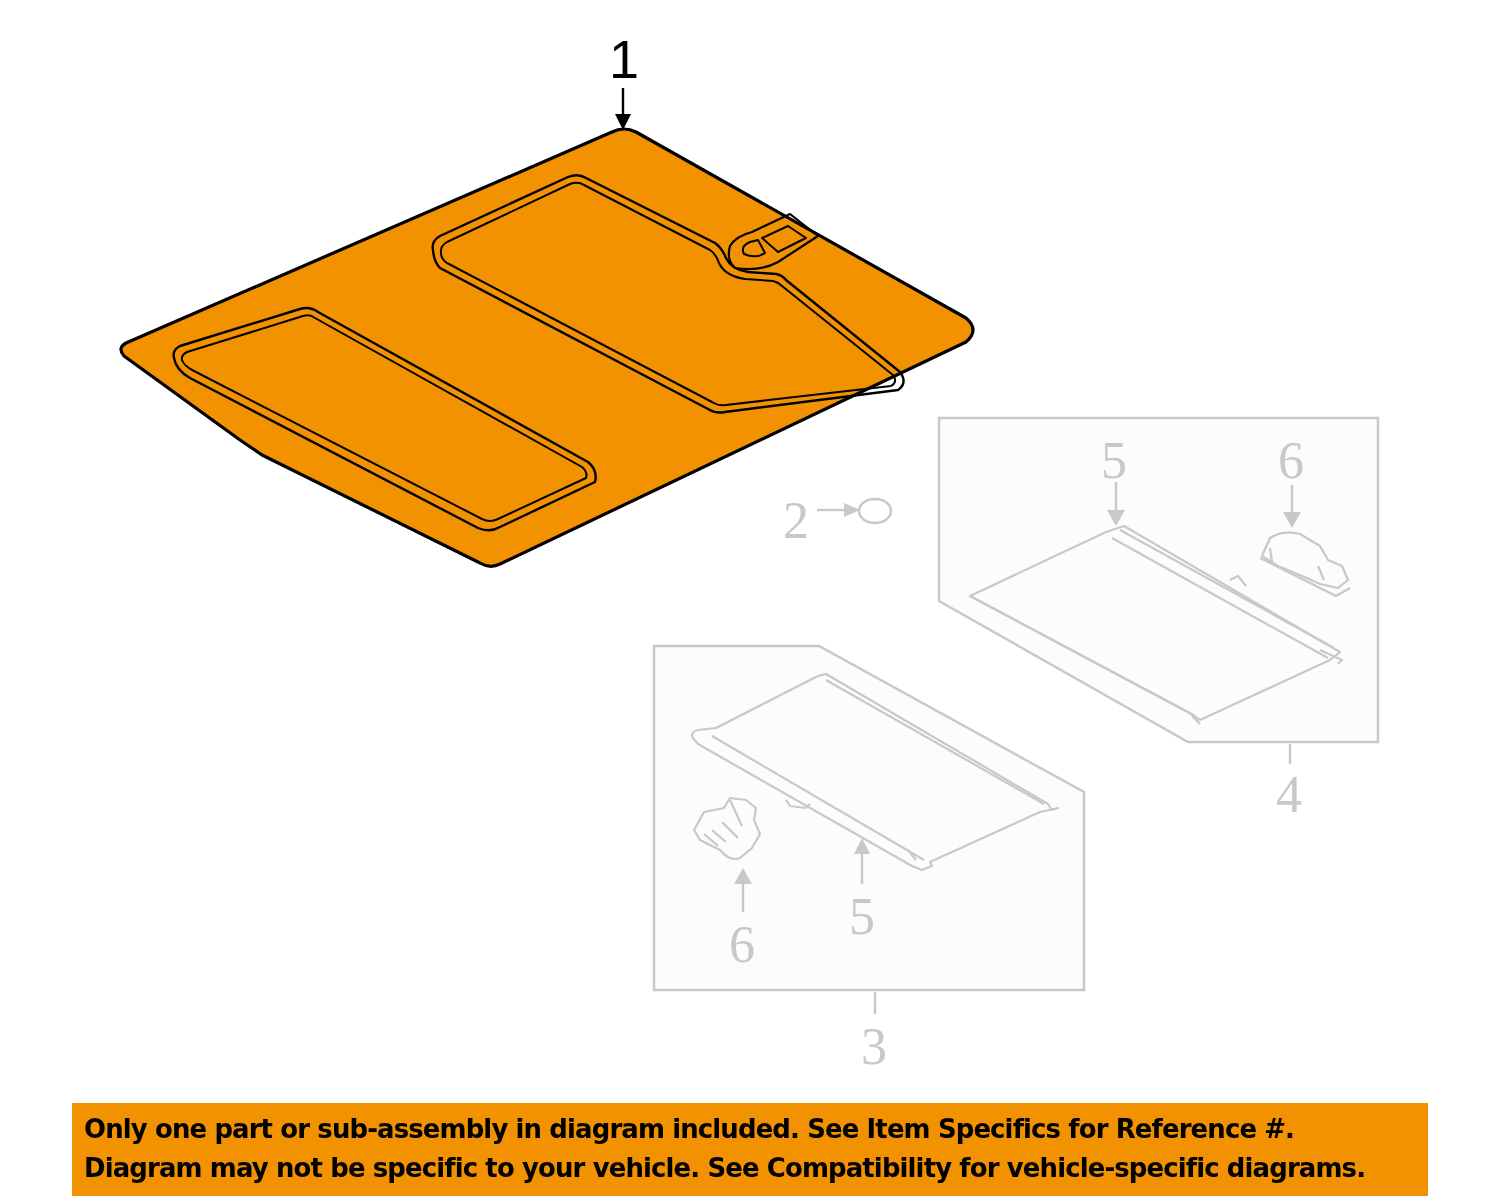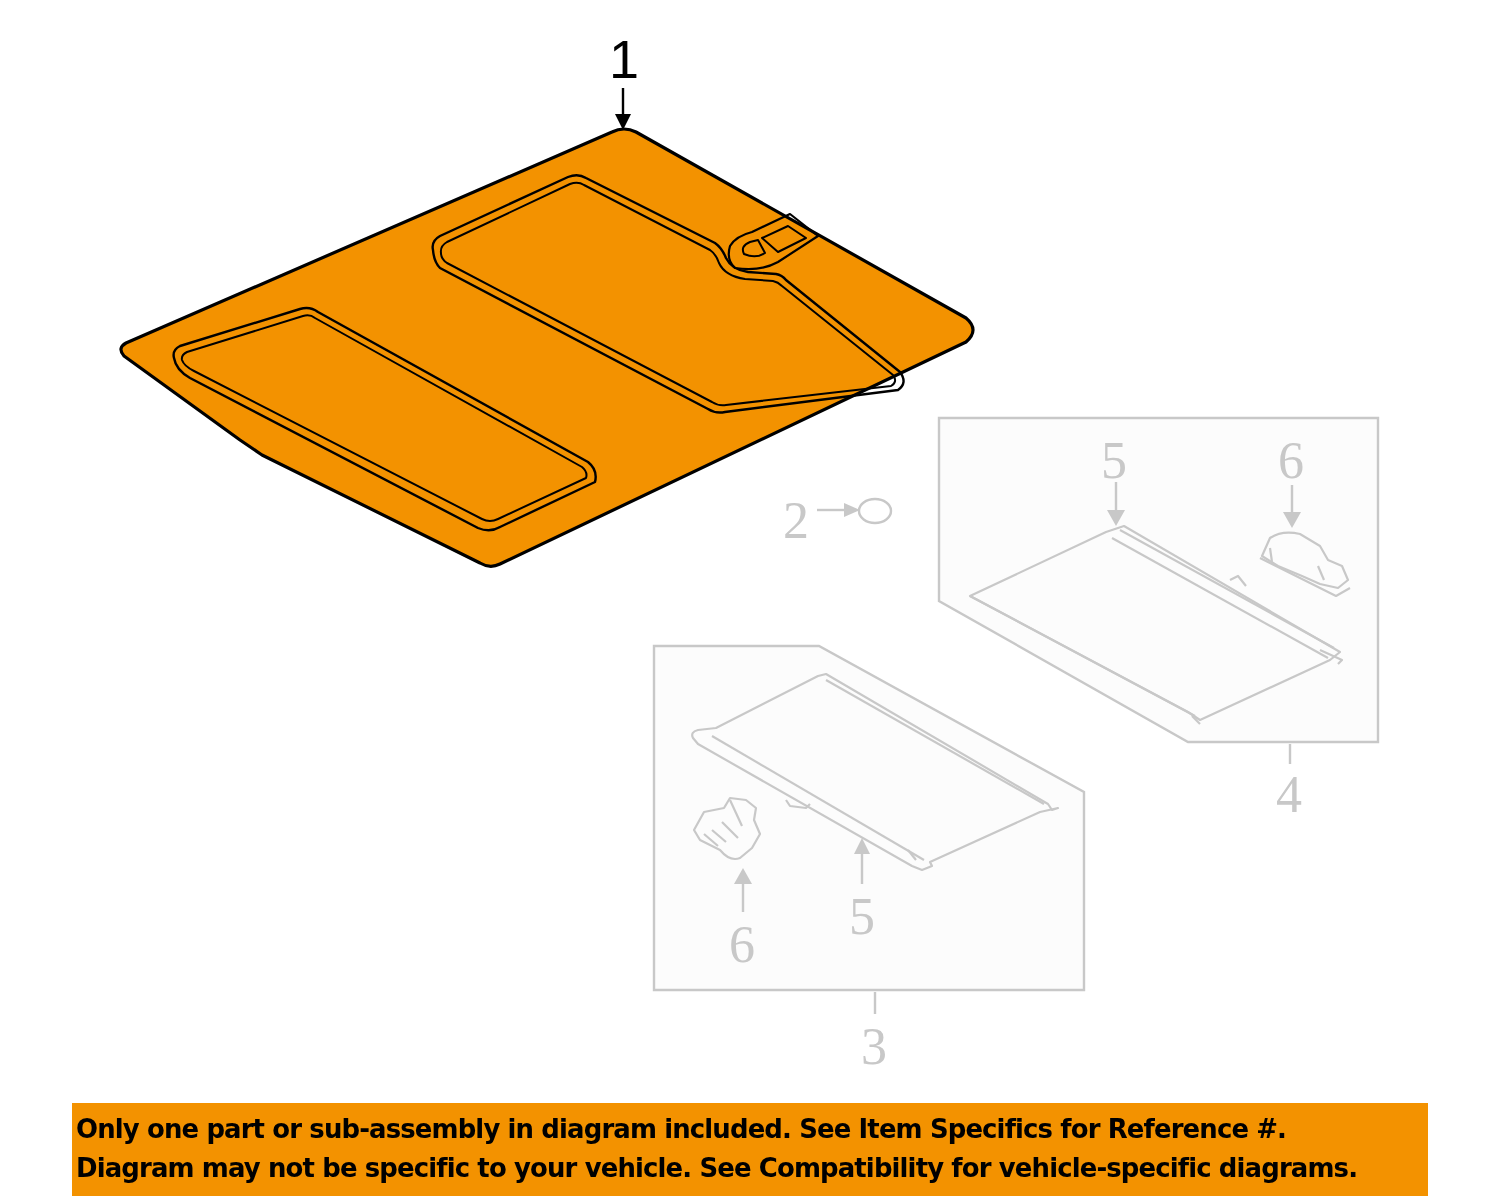--- a/index.html
+++ b/index.html
@@ -32,21 +32,21 @@
       fill: #000000;
     }
     .banner {
       position: absolute;
       left: 72px;
       top: 1103px;
       width: 1356px;
       height: 93px;
       background: #f39200;
       box-sizing: border-box;
-      padding: 6px 0 0 4px;
+      padding: 6px 0 0 12px;
     }
     .banner-line {
       display: block;
       font-family: "DejaVu Sans", sans-serif;
       font-weight: bold;
       font-size: 27px;
       line-height: 39px;
       color: #000000;
       letter-spacing: -0.9px;
       white-space: nowrap;

